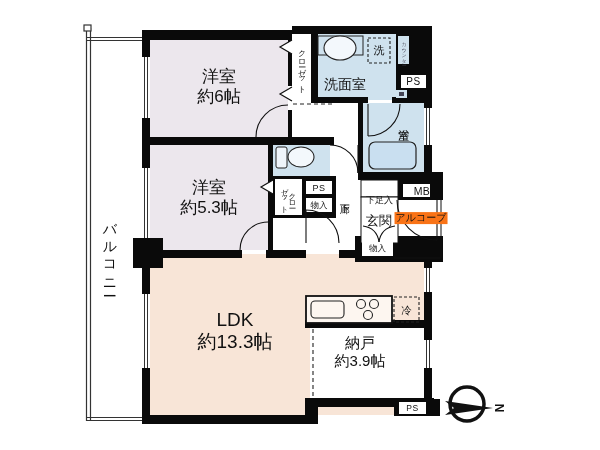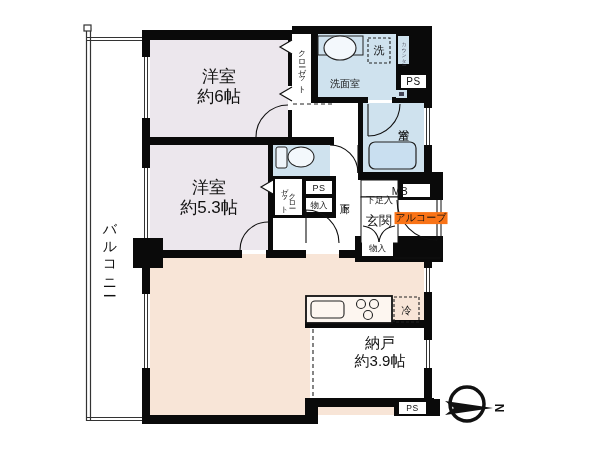--- a/index.html
+++ b/index.html
@@ -165,39 +165,41 @@
   <g>
     <circle cx="467" cy="404" r="17" fill="none" stroke="#111" stroke-width="3.5"></circle>
     <polygon points="445,401 493,408 445,415 454,408" fill="#111"></polygon>
   </g>
 </svg>
 
 <div class="lbl" style="left:219px;top:87px;font-size:17px;">洋室
 約6帖</div>
 <div class="lbl" style="left:209px;top:198px;font-size:17px;">洋室
 約5.3帖</div>
-<div class="lbl" style="left:380px;top:352px;font-size:15px;">納戸
+<div class="lbl" style="left:235px;top:331px;font-size:19px;">LDK
+約13.3帖</div>
+<div class="lbl" style="left:360px;top:352px;font-size:15px;">納戸
 約3.9帖</div>
 <div class="lbl vert" style="left:110px;top:252px;font-size:14px;letter-spacing:3px;">バルコニー</div>
-<div class="lbl" style="left:345px;top:84px;font-size:10px;">洗面室</div>
+<div class="lbl" style="left:345px;top:84px;font-size:14px;">洗面室</div>
 <div class="lbl vert" style="left:403px;top:121px;font-size:11px;">浴室</div>
 <div class="lbl vert" style="left:344px;top:196px;font-size:10px;">廊下</div>
 <div class="lbl" style="left:379px;top:221px;font-size:13px;">玄関</div>
 <div class="lbl" style="left:421px;top:218px;font-size:10px;background:#f97316;padding:0 1px;">アルコーブ</div>
 
 <div class="lbl vert" style="left:301px;top:67px;font-size:8px;">クローゼット</div>
 <div class="lbl vert" style="left:288px;top:196px;font-size:7.5px;">クロー
 ゼット</div>
 
 <div class="lbl" style="left:379px;top:50px;font-size:11px;">洗</div>
 <div class="lbl vert" style="left:403.5px;top:50px;font-size:5px;color:#445;">カウンター</div>
 <div class="lbl box-lbl" style="left:413.5px;top:81.5px;font-size:10px;">PS</div>
 <div class="lbl box-lbl" style="left:319px;top:187.5px;font-size:9px;">PS</div>
 <div class="lbl" style="left:319px;top:205px;font-size:8.5px;">物入</div>
 <div class="lbl" style="left:379.5px;top:188.5px;font-size:9px;margin-top:11px;">下足入</div>
-<div class="lbl box-lbl" style="left:400px;top:190.5px;font-size:10.5px;text-align:right;">MB</div>
+<div class="lbl box-lbl" style="left:422px;top:190.5px;font-size:10.5px;text-align:right;">MB</div>
 <div class="lbl" style="left:377.5px;top:248px;font-size:8.5px;">物入</div>
 <div class="lbl" style="left:406.5px;top:310px;font-size:10.5px;">冷</div>
 <div class="lbl box-lbl" style="left:412.5px;top:408px;font-size:8.5px;">PS</div>
 
 <div class="lbl" style="left:499px;top:408px;font-size:12px;font-weight:bold;transform:translate(-50%,-50%) rotate(90deg);">N</div>
 
 </div>
 
 </body></html>

